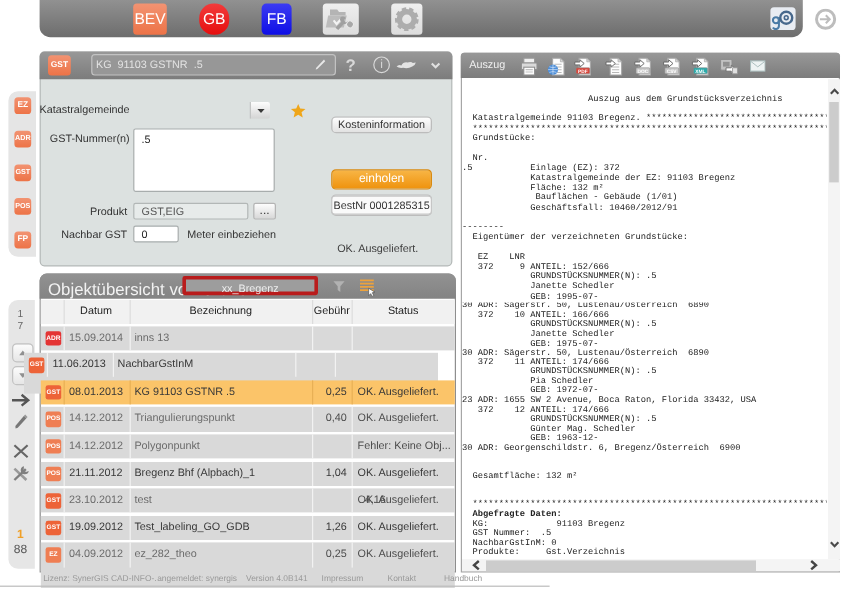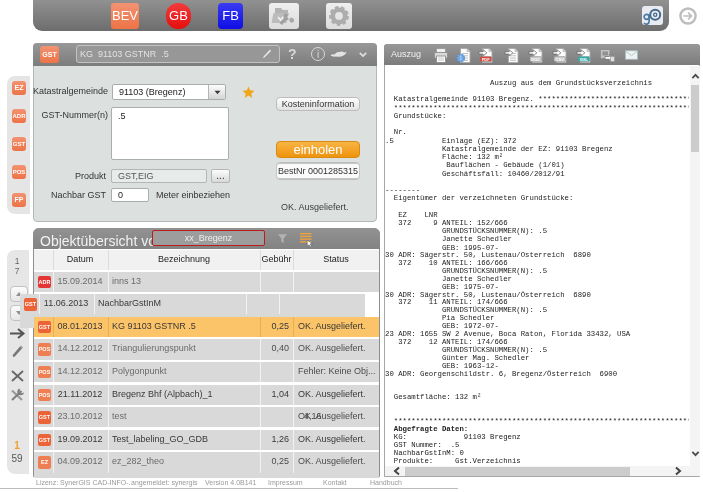--- a/index.html
+++ b/index.html
@@ -66,39 +66,38 @@
 <div class="abs" style="left:288px;top:46px;color:#d8d8d8;font-size:14px;font-weight:bold;">?</div>
 <div class="abs" style="left:311px;top:47px;width:14px;height:14px;border:1.3px solid #d8d8d8;border-radius:50%;color:#d8d8d8;font-size:10px;text-align:center;line-height:13px;">i</div>
 <svg class="abs" style="left:330px;top:50px;" width="17" height="9" viewBox="0 0 17 9">
       <path d="M0.5 5.5 Q2 3.5 4.5 4.5 Q6 1.5 9.5 2 Q13 1 14 2.5 L16.5 2 Q16 4.5 13.5 5.5 Q10 7.5 6 6.5 Q2.5 7 0.5 5.5 z" fill="#e3e3e3"></path>
     </svg>
 <svg class="abs" style="left:359px;top:51px;" width="8" height="7" viewBox="0 0 10 7">
       <path d="M1 1.5 L5 5.5 L9 1.5" stroke="#e0e0e0" stroke-width="2.2" fill="none"></path>
     </svg>
 
 <div class="abs" style="left:0px;top:86px;width:108px;text-align:right;font-size:9px;color:#333;">Katastralgemeinde</div>
-<div class="abs" style="left:112px;top:84px;width:114px;height:16px;background:#fff;border:1px solid #a8adad;border-radius:2px;font-size:9px;color:#222;line-height:14px;padding-left:6px;">91103 (Bregenz)</div>
 <div class="abs" style="left:208px;top:85px;width:17px;height:14px;background:linear-gradient(#fdfdfd,#d4d4d4);border-left:1px solid #b5b5b5;border-radius:0 2px 2px 0;"><svg width="17" height="14" viewBox="0 0 17 14">
         <path d="M5.5 5.8 L8.5 9.2 L11.5 5.8 z" fill="#3a3a3a"></path>
       </svg></div>
 <svg class="abs" style="left:242px;top:86px;" width="13" height="12.5" viewBox="0 0 15 14">
       <path d="M7.5 0.5 L9.4 4.8 L14.5 5.3 L10.7 8.6 L11.9 13.5 L7.5 10.8 L3.1 13.5 L4.3 8.6 L0.5 5.3 L5.6 4.8 z" fill="#efa61a"></path>
     </svg>
 <div class="abs" style="left:0px;top:110px;width:108px;text-align:right;font-size:9px;color:#333;">GST-Nummer(n)</div>
 <div class="abs" style="left:111px;top:107px;width:118px;height:53px;background:#fff;border:1px solid #a8adad;border-radius:2px;font-size:9px;color:#222;padding:3px 0 0 6px;">.5</div>
 <div class="abs" style="left:0px;top:171px;width:106px;text-align:right;font-size:9px;color:#333;">Produkt</div>
 <div class="abs" style="left:111px;top:169px;width:96px;height:14px;background:#e7ebea;border:1px solid #b2b7b6;border-radius:2px;font-size:9px;color:#555;line-height:13px;padding-left:6px;">GST,EIG</div>
 <div class="abs" style="left:211px;top:169px;width:19px;height:14px;background:linear-gradient(#fdfdfd,#d8d8d8);border:1px solid #b5b5b5;border-radius:2px;font-size:10px;color:#333;text-align:center;line-height:11px;">...</div>
 <div class="abs" style="left:0px;top:190px;width:106px;text-align:right;font-size:9px;color:#333;">Nachbar GST</div>
 <div class="abs" style="left:111px;top:188px;width:38px;height:14px;background:#fff;border:1px solid #a8adad;border-radius:2px;font-size:9px;color:#222;line-height:13px;padding-left:6px;">0</div>
 <div class="abs" style="left:156px;top:190px;font-size:9px;color:#333;">Meter einbeziehen</div>
 
 <div class="abs" style="left:276px;top:97px;width:84px;height:14px;background:linear-gradient(#fefefe,#e2e2e2);border:1px solid #bcbcbc;border-radius:4px;font-size:9px;color:#333;text-align:center;line-height:12px;">Kosteninformation</div>
 <div class="abs" style="left:276px;top:118px;width:84px;height:18px;background:linear-gradient(#fefefe,#e2e2e2);border:1px solid #bcbcbc;border-radius:4px;font-size:9px;color:#333;text-align:center;line-height:13px;margin-top:44px;">speichern</div>
-<div class="abs" style="left:276px;top:141px;width:84px;height:17px;background:linear-gradient(#f8b545,#ef930e);border:1px solid #d98a10;border-radius:4px;font-size:13px;color:#fff;text-align:center;line-height:15px;">einholen</div>
+<div class="abs" style="left:276px;top:141px;width:84px;height:17px;background:linear-gradient(#f8b545,#ef930e);border:1px solid #d98a10;border-radius:4px;font-size:10px;color:#fff;text-align:center;line-height:15px;">einholen</div>
 <div class="abs" style="left:276px;top:163px;width:84px;height:16px;background:#fafafa;border:1px solid #c6c6c6;border-radius:3px;font-size:9px;color:#333;text-align:center;line-height:14px;white-space:nowrap;">BestNr 0001285315</div>
 <div class="abs" style="left:281px;top:202px;font-size:9px;color:#3d3d3d;">OK. Ausgeliefert.</div>
 
 <div class="abs" style="left:7px;top:250px;width:22px;height:224px;background:#e6e6e6;border-radius:8px 0 0 8px;"></div>
 <div class="abs" style="left:7px;top:256px;width:20px;text-align:center;font-size:8.5px;color:#666;">1</div>
 <div class="abs" style="left:7px;top:266px;width:20px;text-align:center;font-size:8.5px;color:#666;">7</div>
 <div class="abs" style="left:10px;top:286px;width:18px;height:16px;background:linear-gradient(#fcfcfc,#e6e6e6);border:1px solid #c2c2c2;border-radius:4px;"><svg width="16" height="14" viewBox="0 0 16 14">
         <path d="M5 9 L8 5 L11 9 z" fill="#909090"></path>
       </svg></div>
 <div class="abs" style="left:10px;top:305px;width:18px;height:16px;background:linear-gradient(#fcfcfc,#e6e6e6);border:1px solid #c2c2c2;border-radius:4px;"><svg width="16" height="14" viewBox="0 0 16 14">
@@ -113,26 +112,26 @@
     </svg>
 <svg class="abs" style="left:10px;top:369px;" width="15" height="14" viewBox="0 0 15 14">
       <path d="M2 2 L13 12 M13 2 L2 12" stroke="#666" stroke-width="1.8"></path>
     </svg>
 <svg class="abs" style="left:9px;top:388px;" width="16" height="14" viewBox="0 0 16 14">
       <path d="M3 2.5 L13 12" stroke="#9a9a9a" stroke-width="2.2"></path>
       <path d="M12.5 3 L3 12" stroke="#7f7f7f" stroke-width="2"></path>
       <path d="M11 0.5 a3.4 3.4 0 1 0 4 4 l-2.4 0.8 l-1.9 -1.9 z" fill="#7f7f7f"></path>
     </svg>
 <div class="abs" style="left:7px;top:440px;width:20px;text-align:center;font-size:10px;font-weight:bold;color:#f0a028;">1</div>
-<div class="abs" style="left:7px;top:453px;width:20px;text-align:center;font-size:10px;color:#555;">59</div>
+<div class="abs" style="left:7px;top:453px;width:20px;text-align:center;font-size:10px;color:#555;">88</div>
 
 <div class="abs" style="left:33px;top:228px;width:347px;height:249px;background:#fff;border:1px solid #8e8e8e;border-radius:6px 6px 0 0;"></div>
 <div class="abs" style="left:33px;top:228px;width:347px;height:21px;background:linear-gradient(#929292,#838383);border-radius:6px 6px 0 0;"></div>
 <div class="abs" style="left:40px;top:233px;font-size:14px;color:#f2f2f2;">Objektübersicht von Ordner</div>
-<div class="abs" style="left:152px;top:230px;width:113px;height:16px;background:#9d9d9d;border:1px solid #b91c1c;border-radius:2px;font-size:9px;color:#eee;text-align:center;line-height:15px;">xx_Bregenz</div>
+<div class="abs" style="left:152px;top:230px;width:113px;height:16px;background:#9d9d9d;border:3px solid #b91c1c;border-radius:2px;font-size:9px;color:#eee;text-align:center;line-height:15px;">xx_Bregenz</div>
 <svg class="abs" style="left:277px;top:233px;" width="11" height="12" viewBox="0 0 13 13">
       <path d="M1 1 h11 l-4.2 5 v5.5 l-2.6 -1.8 v-3.7 z" fill="#b2b2b2"></path>
     </svg>
 <svg class="abs" style="left:299px;top:232px;" width="15" height="15" viewBox="0 0 15 15">
       <g stroke="#eda23c" stroke-width="1.4">
         <path d="M1 1.7 h11.5"></path>
         <path d="M1 4.4 h11.5"></path>
         <path d="M1 7.1 h11.5"></path>
         <path d="M1 9.8 h11.5"></path>
       </g>
@@ -230,21 +229,21 @@
 <span class="abs" style="left:4px;top:4px;width:13px;height:12.5px;background:#ed6338;border-radius:2px;color:#fff;font-size:5.5px;font-weight:bold;text-align:center;line-height:12.5px;">GST</span>
 <span class="abs" style="left:19px;top:4px;width:54px;text-align:center;">19.09.2012</span>
 <span class="abs" style="left:78px;top:4px;white-space:nowrap;">Test_labeling_GO_GDB</span>
 <span class="abs" style="left:226px;top:4px;width:29px;text-align:right;color:#383838;">1,26</span>
 <span class="abs" style="left:264px;top:4px;white-space:nowrap;color:#383838;">OK. Ausgeliefert.</span>
 <span class="abs" style="left:18.5px;top:0;width:1px;height:20.4px;background:#f2f2f2;"></span>
 <span class="abs" style="left:73.5px;top:0;width:1px;height:20.4px;background:#f2f2f2;"></span>
 <span class="abs" style="left:225.5px;top:0;width:1px;height:20.4px;background:#f2f2f2;"></span>
 <span class="abs" style="left:258.5px;top:0;width:1px;height:20.4px;background:#f2f2f2;"></span>
 </div>
-<div class="abs" style="left:34px;top:452.3px;width:345px;height:26px;background:#d9d9d9;font-size:9px;color:#6b6b6b;padding-left:44px;">
+<div class="abs" style="left:34px;top:452.3px;width:345px;height:38px;background:#d9d9d9;font-size:9px;color:#6b6b6b;padding-left:44px;">
 <span class="abs" style="left:4px;top:4px;width:13px;height:12.5px;background:#ef7e53;border-radius:2px;color:#fff;font-size:5.5px;font-weight:bold;text-align:center;line-height:12.5px;">EZ</span>
 <span class="abs" style="left:19px;top:4px;width:54px;text-align:center;">04.09.2012</span>
 <span class="abs" style="left:78px;top:4px;white-space:nowrap;">ez_282_theo</span>
 <span class="abs" style="left:226px;top:4px;width:29px;text-align:right;color:#4c4c4c;">0,25</span>
 <span class="abs" style="left:264px;top:4px;white-space:nowrap;color:#4c4c4c;">OK. Ausgeliefert.</span>
 <span class="abs" style="left:18.5px;top:0;width:1px;height:20.4px;background:#f2f2f2;"></span>
 <span class="abs" style="left:73.5px;top:0;width:1px;height:20.4px;background:#f2f2f2;"></span>
 <span class="abs" style="left:225.5px;top:0;width:1px;height:20.4px;background:#f2f2f2;"></span>
 <span class="abs" style="left:258.5px;top:0;width:1px;height:20.4px;background:#f2f2f2;"></span>
 </div>

